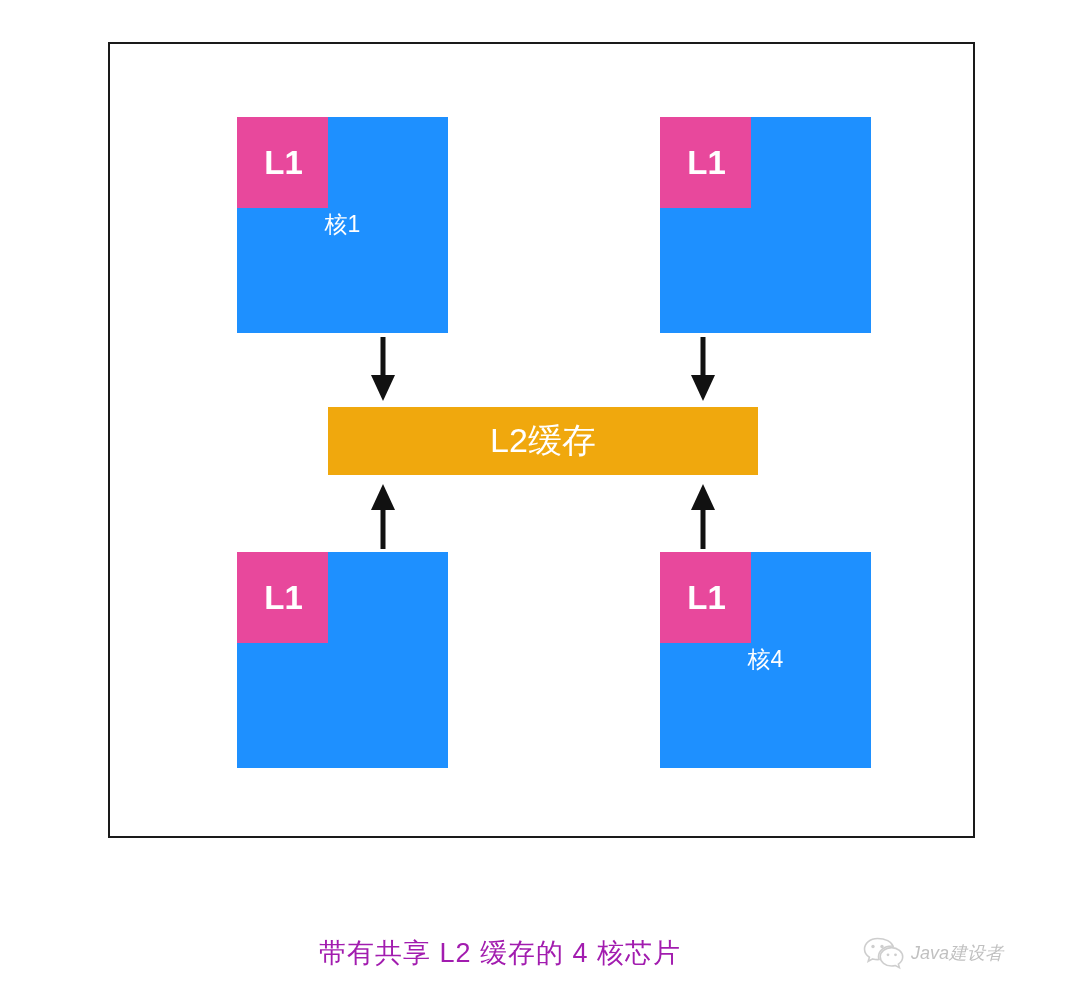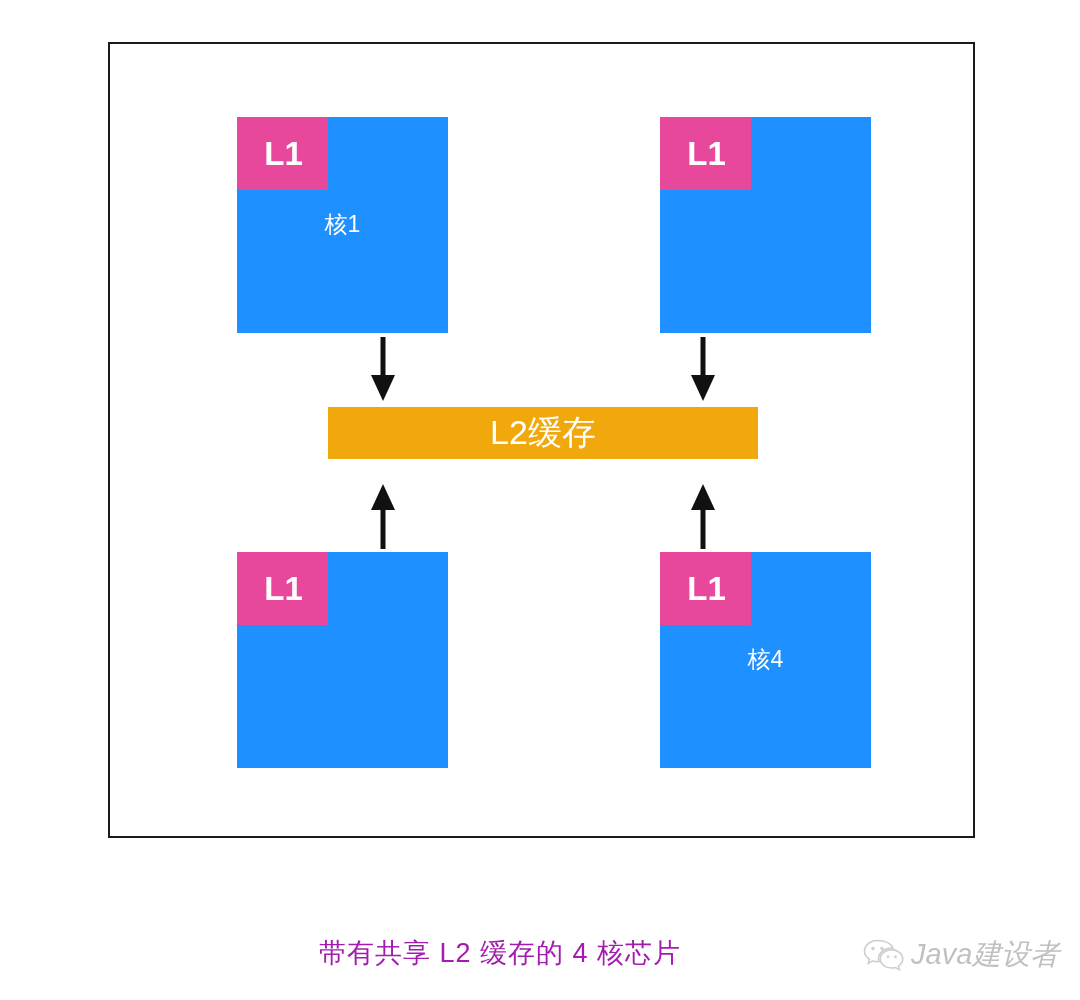--- a/index.html
+++ b/index.html
@@ -51,39 +51,39 @@
     letter-spacing: 0px;
     font-weight: 400;
     white-space: nowrap;
   }
 
   .l1 {
     position: absolute;
     left: 0;
     top: 0;
     width: 91px;
-    height: 73px;
+    height: 91px;
     background: #e8489c;
     color: #ffffff;
     font-size: 33px;
     font-weight: 700;
     display: flex;
     align-items: center;
     justify-content: center;
     box-sizing: border-box;
     padding-left: 2px;
   }
 
   
   #l2-cache {
     position: absolute;
     left: 328px;
     top: 407px;
     width: 430px;
-    height: 52px;
+    height: 68px;
     background: #f0a80d;
     color: #ffffff;
     font-size: 34px;
     display: flex;
     align-items: center;
     justify-content: center;
     white-space: nowrap;
   }
 
   
@@ -115,21 +115,21 @@
     position: absolute;
     left: 862px;
     top: 935px;
     display: flex;
     align-items: center;
     gap: 7px;
     opacity: 0.42;
   }
   #watermark .wm-text {
     color: #6b6b6b;
-    font-size: 29px;
+    font-size: 18px;
     font-style: italic;
     white-space: nowrap;
   }
   #watermark svg { display: block; }
 </style>
 </head>
 <body>
 
 <div id="chip-frame"></div>
 

